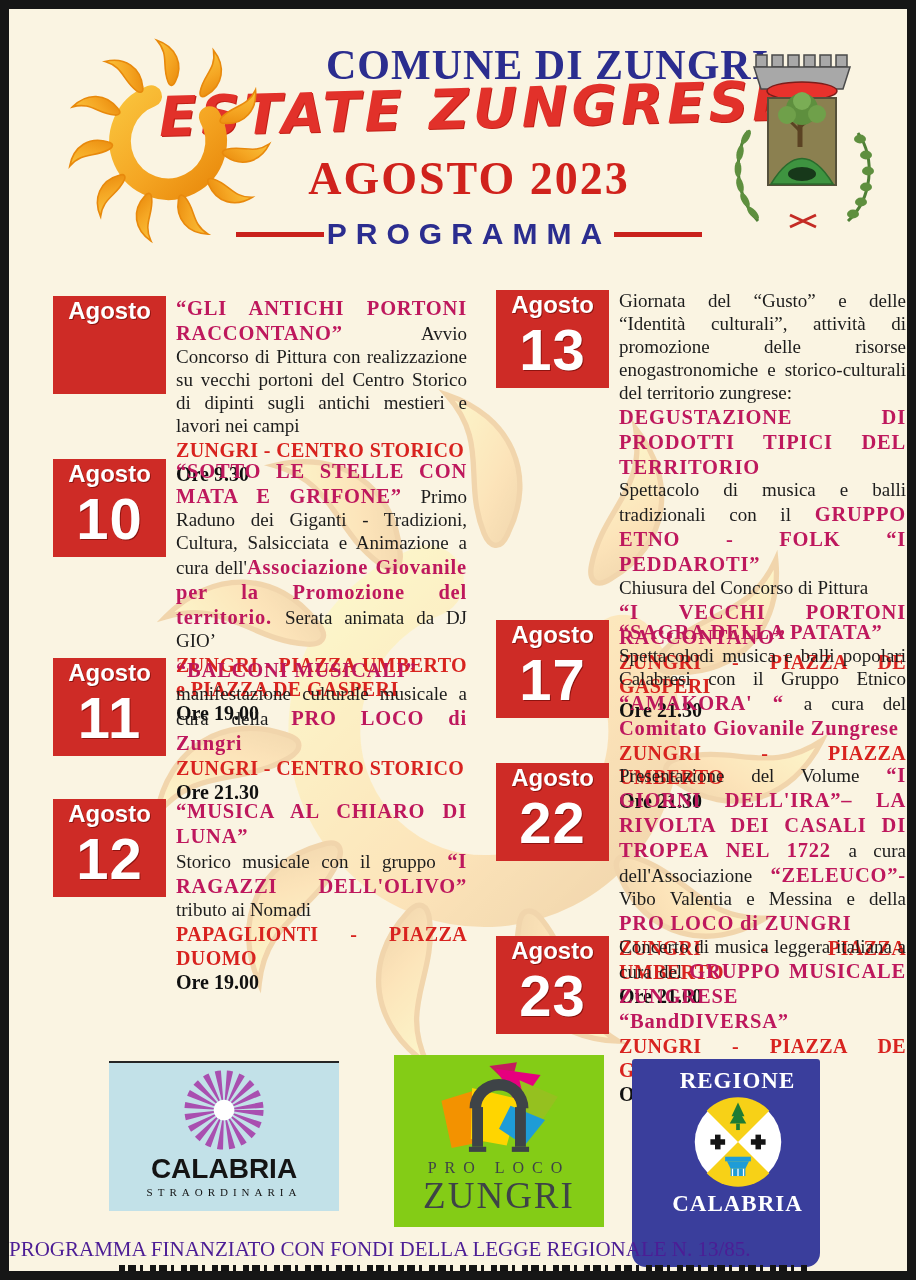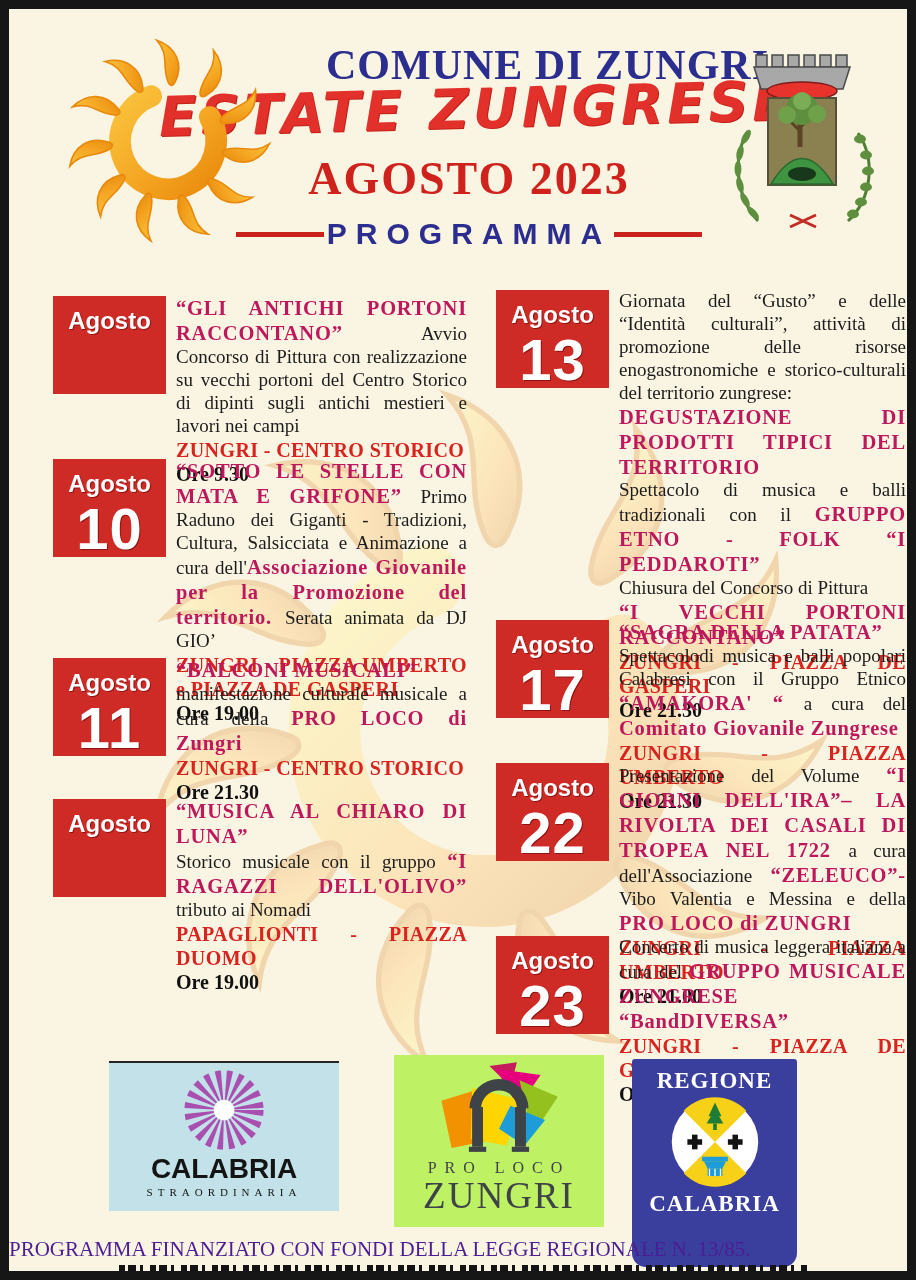--- a/index.html
+++ b/index.html
@@ -47,21 +47,21 @@
   .ev-11{top:649px;left:44px;width:414px;}
   .ev-12{top:790px;left:44px;width:414px;}
   .ev-13{top:281px;left:487px;width:410px;}
   .ev-17{top:611px;left:487px;width:410px;}
   .ev-22{top:754px;left:487px;width:410px;}
   .ev-23{top:927px;left:487px;width:410px;}
   .datebox{
     width:113px;min-width:113px;height:98px;background:#CE2B26;color:#fff;
     text-align:center;font-family:"Liberation Sans",sans-serif;font-weight:bold;
   }
-  .datebox .m{font-size:24px;line-height:1.2;padding-top:11px;text-shadow:1px 1px 0 #8d1410;}
+  .datebox .m{font-size:24px;line-height:1.2;padding-top:1px;text-shadow:1px 1px 0 #8d1410;}
   .datebox .d{font-size:58px;line-height:1.02;letter-spacing:1px;text-shadow:1px 1px 0 #8d1410;}
   .etext{
     flex:1;font-family:"Liberation Serif",serif;font-size:19px;line-height:1.21;
     color:#1C1C1C;text-align:justify;
   }
   .seg-b,.seg-bb{color:#be185d;font-weight:bold;font-size:20.5px;letter-spacing:.8px;}
   .seg-bb{display:block;}
   .seg-tb{display:block;}
   .seg-loc{display:block;color:#D8231F;font-weight:bold;font-size:20px;letter-spacing:.4px;}
   .seg-time{display:block;color:#101010;font-weight:bold;font-size:20px;}
@@ -70,32 +70,32 @@
     position:absolute;top:1052px;left:100px;width:230px;height:148px;
     background:#C2E1E8;border-top:2px solid #262626;z-index:2;
     display:flex;flex-direction:column;align-items:center;
   }
   .logo-calabria .burst{margin-top:4px;width:86px;height:86px;}
   .logo-calabria .l1{font-family:"Liberation Sans",sans-serif;font-weight:bold;
     font-size:28px;color:#141414;line-height:1;margin-top:2px;}
   .logo-calabria .l2{font-family:"Liberation Serif",serif;font-size:11px;
     letter-spacing:5px;color:#141414;margin-top:3px;}
   .logo-proloco{
-    position:absolute;top:1046px;left:385px;width:210px;height:172px;background:#bef264;z-index:2;
+    position:absolute;top:1046px;left:385px;width:210px;height:172px;background:#84cc16;z-index:2;
     display:flex;flex-direction:column;align-items:center;
   }
   .logo-proloco svg{width:150px;height:96px;margin-top:6px;}
   .logo-proloco .l1{font-family:"Liberation Serif",serif;font-size:16px;
     letter-spacing:8px;color:#3E4347;margin-top:2px;}
   .logo-proloco .l2{font-family:"Liberation Serif",serif;font-size:37px;
     letter-spacing:2px;color:#3E4347;line-height:1;}
   .logo-regione{
     position:absolute;top:1050px;left:623px;width:165px;height:208px;
     background:#3A3E9C;border-radius:3px 3px 14px 14px;z-index:2;
-    display:flex;flex-direction:column;align-items:center;color:#fff;
+    display:flex;flex-direction:column;align-items:center;color:#fff;padding-left:23px;
   }
   .logo-regione .l1,.logo-regione .l2{
     font-family:"Liberation Serif",serif;font-weight:bold;font-size:23px;
     letter-spacing:1px;line-height:1;}
   .logo-regione .l1{margin-top:10px;}
   .logo-regione svg{width:92px;height:92px;margin:4px 0;}
   
   .footer-note{
     position:absolute;top:1228px;left:0;width:100%;text-align:left;
     font-family:"Liberation Serif",serif;font-size:21px;color:#4c1d95;z-index:2;
@@ -212,20 +212,21 @@
       <div class="event ev-11">
         <div class="datebox">
           <div class="m">Agosto</div>
           <div class="d">11</div>
         </div>
         <div class="etext"><span class="seg-bb">“BALCONI MUSICALI”</span><span class="seg-t">manifestazione culturale musicale a cura della </span><span class="seg-b">PRO LOCO di Zungri</span><span class="seg-loc">ZUNGRI - CENTRO STORICO</span><span class="seg-time">Ore 21.30</span></div>
       </div>
       <div class="event ev-12">
         <div class="datebox">
           <div class="m">Agosto</div>
+          <div class="d">12</div>
         </div>
         <div class="etext"><span class="seg-bb">“MUSICA AL CHIARO DI LUNA”</span><span class="seg-t">Storico musicale con il gruppo </span><span class="seg-b">“I RAGAZZI DELL'OLIVO” </span><span class="seg-t">tributo ai Nomadi</span><span class="seg-loc">PAPAGLIONTI - PIAZZA DUOMO</span><span class="seg-time">Ore 19.00</span></div>
       </div>
       <div class="event ev-13">
         <div class="datebox">
           <div class="m">Agosto</div>
           <div class="d">13</div>
         </div>
         <div class="etext"><span class="seg-t">Giornata del “Gusto” e delle “Identità culturali”, attività di promozione delle risorse enogastronomiche e storico-culturali del territorio zungrese:</span><span class="seg-bb">DEGUSTAZIONE DI PRODOTTI TIPICI DEL TERRITORIO</span><span class="seg-t">Spettacolo di musica e balli tradizionali con il </span><span class="seg-b">GRUPPO ETNO - FOLK “I PEDDAROTI”</span><span class="seg-tb">Chiusura del Concorso di Pittura</span><span class="seg-bb">“I VECCHI PORTONI RACCONTANO”</span><span class="seg-loc">ZUNGRI - PIAZZA DE GASPERI</span><span class="seg-time">Ore 21.30</span></div>
       </div>

